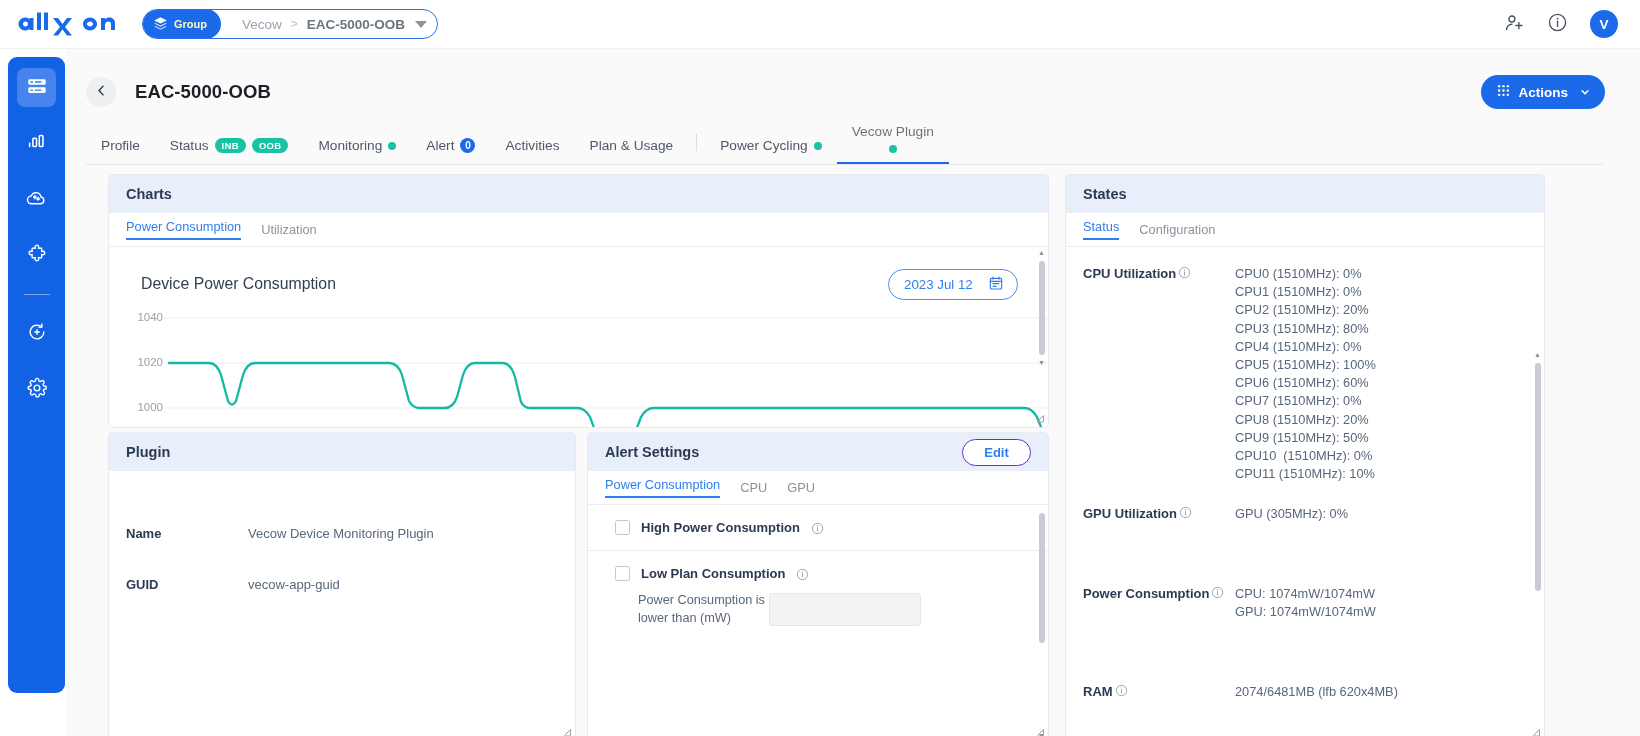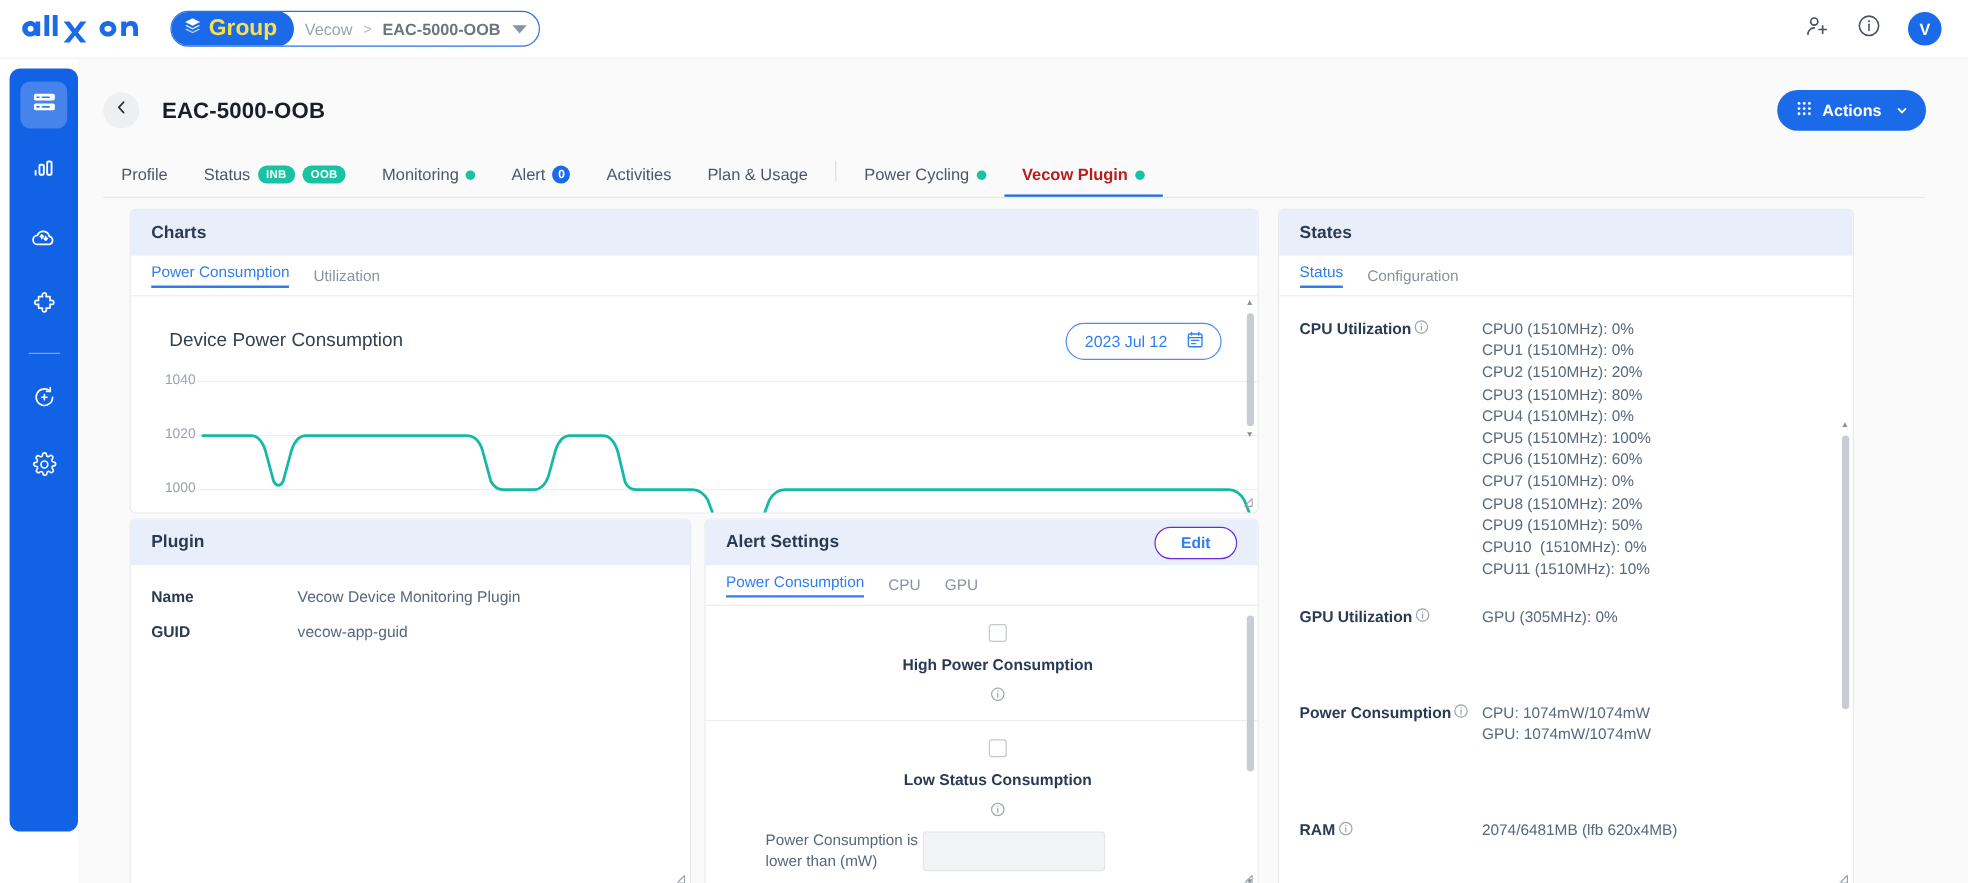--- a/index.html
+++ b/index.html
@@ -15,24 +15,24 @@
     background: #ffffff; display: flex; align-items: center;
     border-bottom: 1px solid #f0f1f3;
   }
   .logo { margin-left: 14px; width: 106px; height: 26px; }
   .grp-pill {
     margin-left: 22px; height: 30px; display: flex; align-items: center;
     border: 1px solid #2f6fe4; border-radius: 16px; background: #fff;
     padding-right: 10px; overflow: hidden;
   }
   .grp-badge {
-    height: 30px; background: #1a6aea; color: #fde047; display: flex;
+    height: 30px; background: #1a6aea; color: #fef9c3; display: flex;
     align-items: center; gap: 6px; padding: 0 14px 0 11px;
-    border-radius: 16px; font-size: 19px; font-weight: 600;
-    margin: -1px 0 -1px -1px;
+    border-radius: 16px; font-size: 11px; font-weight: 600;
+    margin: -1px 12px -1px -1px;
   }
   .crumb { font-size: 13.5px; color: #9aa3ad; padding: 0 9px; }
   .crumb-sep { font-size: 12px; color: #b6bdc6; }
   .crumb-cur { font-size: 13.5px; color: #6c757d; font-weight: 600; padding: 0 10px 0 9px; }
   .caret-dn { width: 0; height: 0; border-left: 6px solid transparent; border-right: 6px solid transparent; border-top: 7px solid #8a94a0; }
   .top-actions { margin-left: auto; display: flex; align-items: center; gap: 22px; margin-right: 22px; }
   .avatar {
     width: 28px; height: 28px; border-radius: 50%; background: #1a6aea;
     color: #fff; font-size: 13.5px; font-weight: 700;
     display: flex; align-items: center; justify-content: center;
@@ -64,21 +64,21 @@
   }
   
   .tabrow {
     display: flex; align-items: flex-end; gap: 0; margin: 20px 0 0 21px;
     border-bottom: 1px solid #e6e8ec; width: 1518px; height: 36px;
   }
   .tab {
     display: flex; align-items: center; gap: 6px; padding: 0 15px 11px;
     font-size: 13.7px; color: #4e5864; cursor: pointer; white-space: nowrap;
   }
-  .tab.active { color: #b91c1c; box-shadow: inset 0 -2px 0 0 #1a6aea; font-weight: 700;}
+  .tab.active { color: #737373; box-shadow: inset 0 -2px 0 0 #1a6aea; font-weight: 400; flex-direction: column;}
   .tab-div { width: 1px; height: 17px; background: #d9dde3; margin: 0 8px 13px; }
   .chip {
     background: #17c3a2; color: #fff; font-size: 9.5px; font-weight: 700;
     border-radius: 9px; padding: 2px 7px 2px; letter-spacing: 0.3px;
   }
   .dot-g { width: 8px; height: 8px; border-radius: 50%; background: #17c3a2; }
   .badge-b {
     background: #1a6aea; color: #fff; font-size: 10px; font-weight: 700;
     width: 15px; height: 15px; border-radius: 50%;
     display: flex; align-items: center; justify-content: center;
@@ -108,32 +108,32 @@
   .sc-arr { position: absolute; left: 1px; font-size: 7px; color: #8b9098; }
   .resize-h { position: absolute; right: 3px; bottom: 3px; width: 10px; height: 10px; color: #9aa1aa; font-size: 9px; cursor: nwse-resize; }
   
   #states-card { left: 1000px; top: 125px; width: 480px; height: 568px; }
   .st-row { display: flex; padding: 0 0 0 17px; }
   .st-label { width: 152px; font-size: 13px; font-weight: 700; color: #2b3a52; display: flex; align-items: flex-start; gap: 2px; padding-top: 1px; }
   .st-val { font-size: 12.8px; color: #5a6personal; }
   .st-val div { font-size: 12.8px; color: #58677c; line-height: 18.2px; white-space: pre; }
   
   #plugin-card { left: 43px; top: 383px; width: 468px; height: 310px; }
-  .pl-row { display: flex; padding: 0 0 0 17px; margin-bottom: 14px; }
+  .pl-row { display: flex; padding: 0 0 0 17px; margin-bottom: 14px; margin-top: 36px; }
   .pl-k { width: 122px; font-size: 13px; font-weight: 700; color: #2b3a52; }
   .pl-v { font-size: 13px; color: #58677c; }
   
   #alert-card { left: 522px; top: 383px; width: 462px; height: 310px; }
   .edit-btn {
     margin-left: auto; height: 27px; width: 69px; border: 1px solid #6d28d9;
     border-radius: 14px; background: #fff; color: #2f7ef0; font-size: 13px;
     display: flex; align-items: center; justify-content: center; cursor: pointer;
   }
   .al-block { border-bottom: 1px solid #ebedf0; padding: 15px 0 15px 0; }
-  .al-chkrow { display: flex; align-items: center; gap: 11px; padding-left: 27px; flex-direction: column; }
+  .al-chkrow { display: flex; align-items: center; gap: 11px; padding-left: 27px; }
   .chk { width: 15px; height: 15px; border: 1.5px solid #c3c8cf; border-radius: 2.5px; background: #fff; cursor: pointer; }
   .al-title { font-size: 13px; font-weight: 700; color: #2b3a52; }
   .al-inrow { display: flex; align-items: center; padding-left: 50px; margin-top: 11px; }
   .al-inlab { font-size: 12.7px; color: #58677c; width: 131px; line-height: 17.5px; }
   .al-input { width: 152px; height: 33px; background: #f2f3f5; border: 1px solid #e4e6ea; border-radius: 3px; }
   .info-i { width: 13px; height: 13px; flex: none; }
 </style>
 </head>
 <body>
 
@@ -488,21 +488,21 @@
                 <circle cx="12" cy="12" r="9.5"></circle>
                 <path d="M12 10.8v6" stroke-linecap="round"></path>
                 <circle cx="12" cy="7.3" r="1.1" fill="#9aa3ad" stroke="none"></circle>
               </svg>
           </span>
         </div>
       </div>
       <div class="al-block" style="border-bottom:none;">
         <div class="al-chkrow">
           <div class="chk"></div>
-          <span class="al-title">Low Status Consumption</span>
+          <span class="al-title">Low Plan Consumption</span>
           <span class="info-i">
             <svg width="13" height="13" viewBox="0 0 24 24" fill="none" stroke="#9aa3ad" stroke-width="1.8">
                 <circle cx="12" cy="12" r="9.5"></circle>
                 <path d="M12 10.8v6" stroke-linecap="round"></path>
                 <circle cx="12" cy="7.3" r="1.1" fill="#9aa3ad" stroke="none"></circle>
               </svg>
           </span>
         </div>
         <div class="al-inrow">
           <div class="al-inlab">Power Consumption is lower than (mW)</div>

